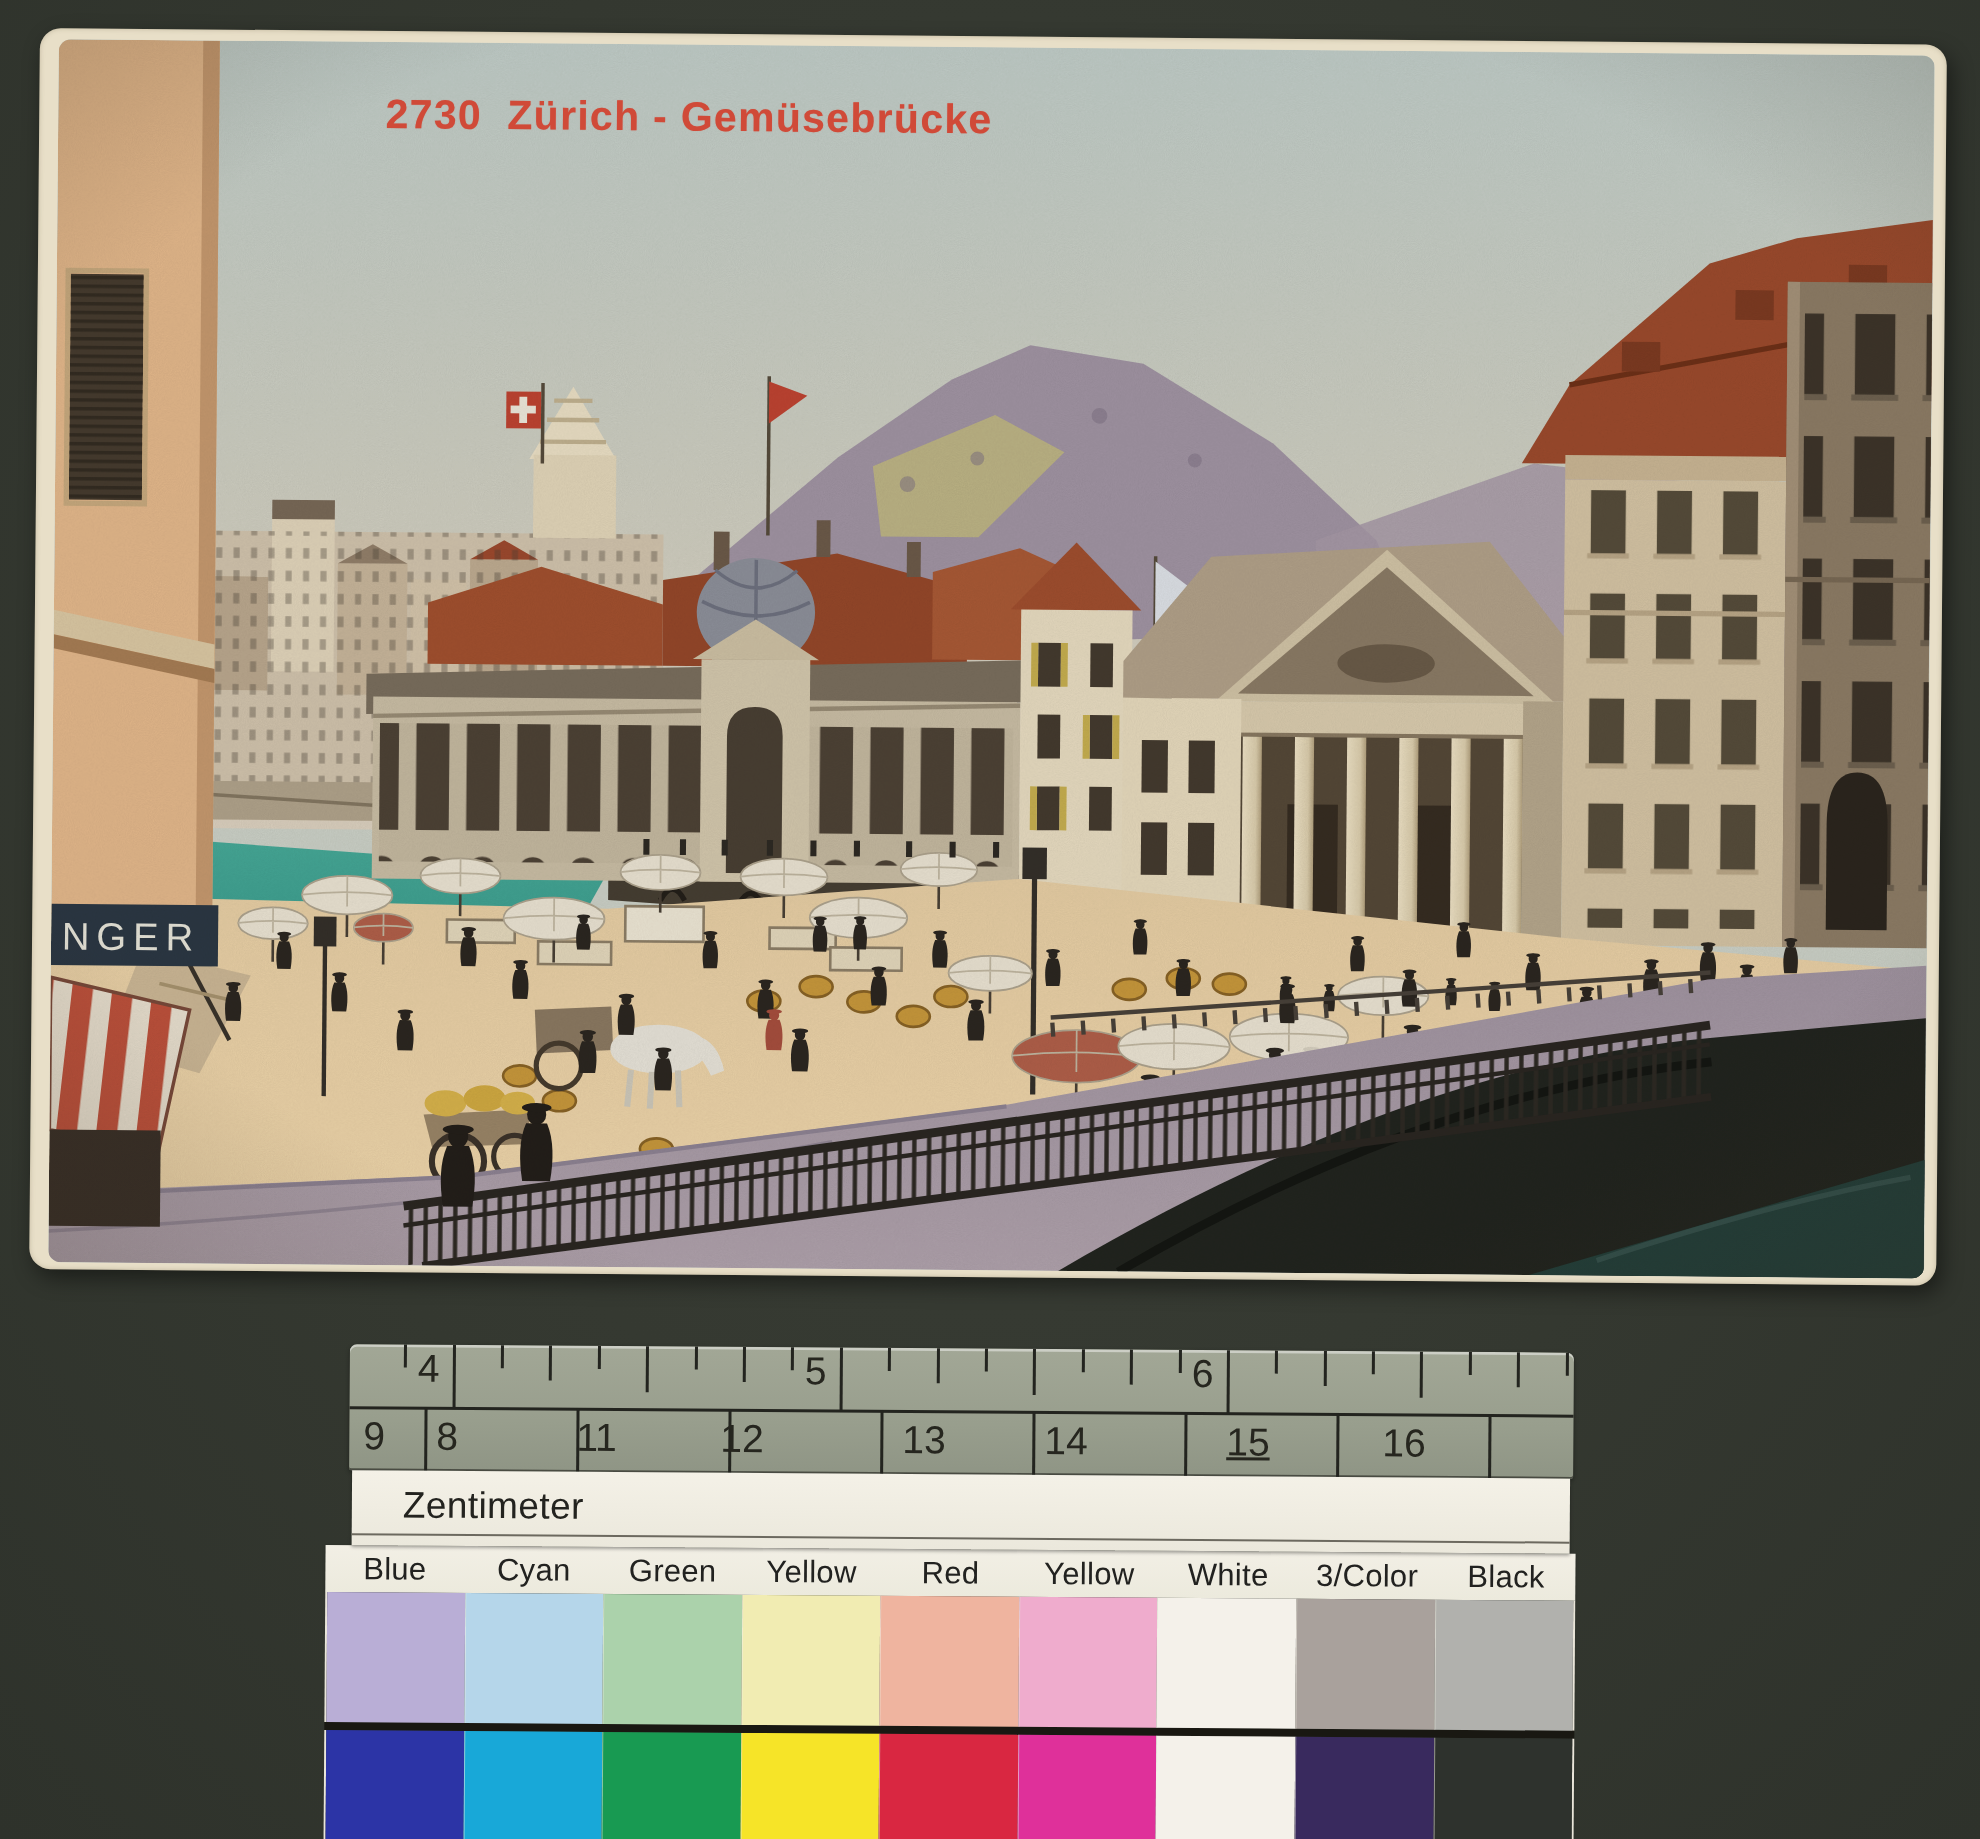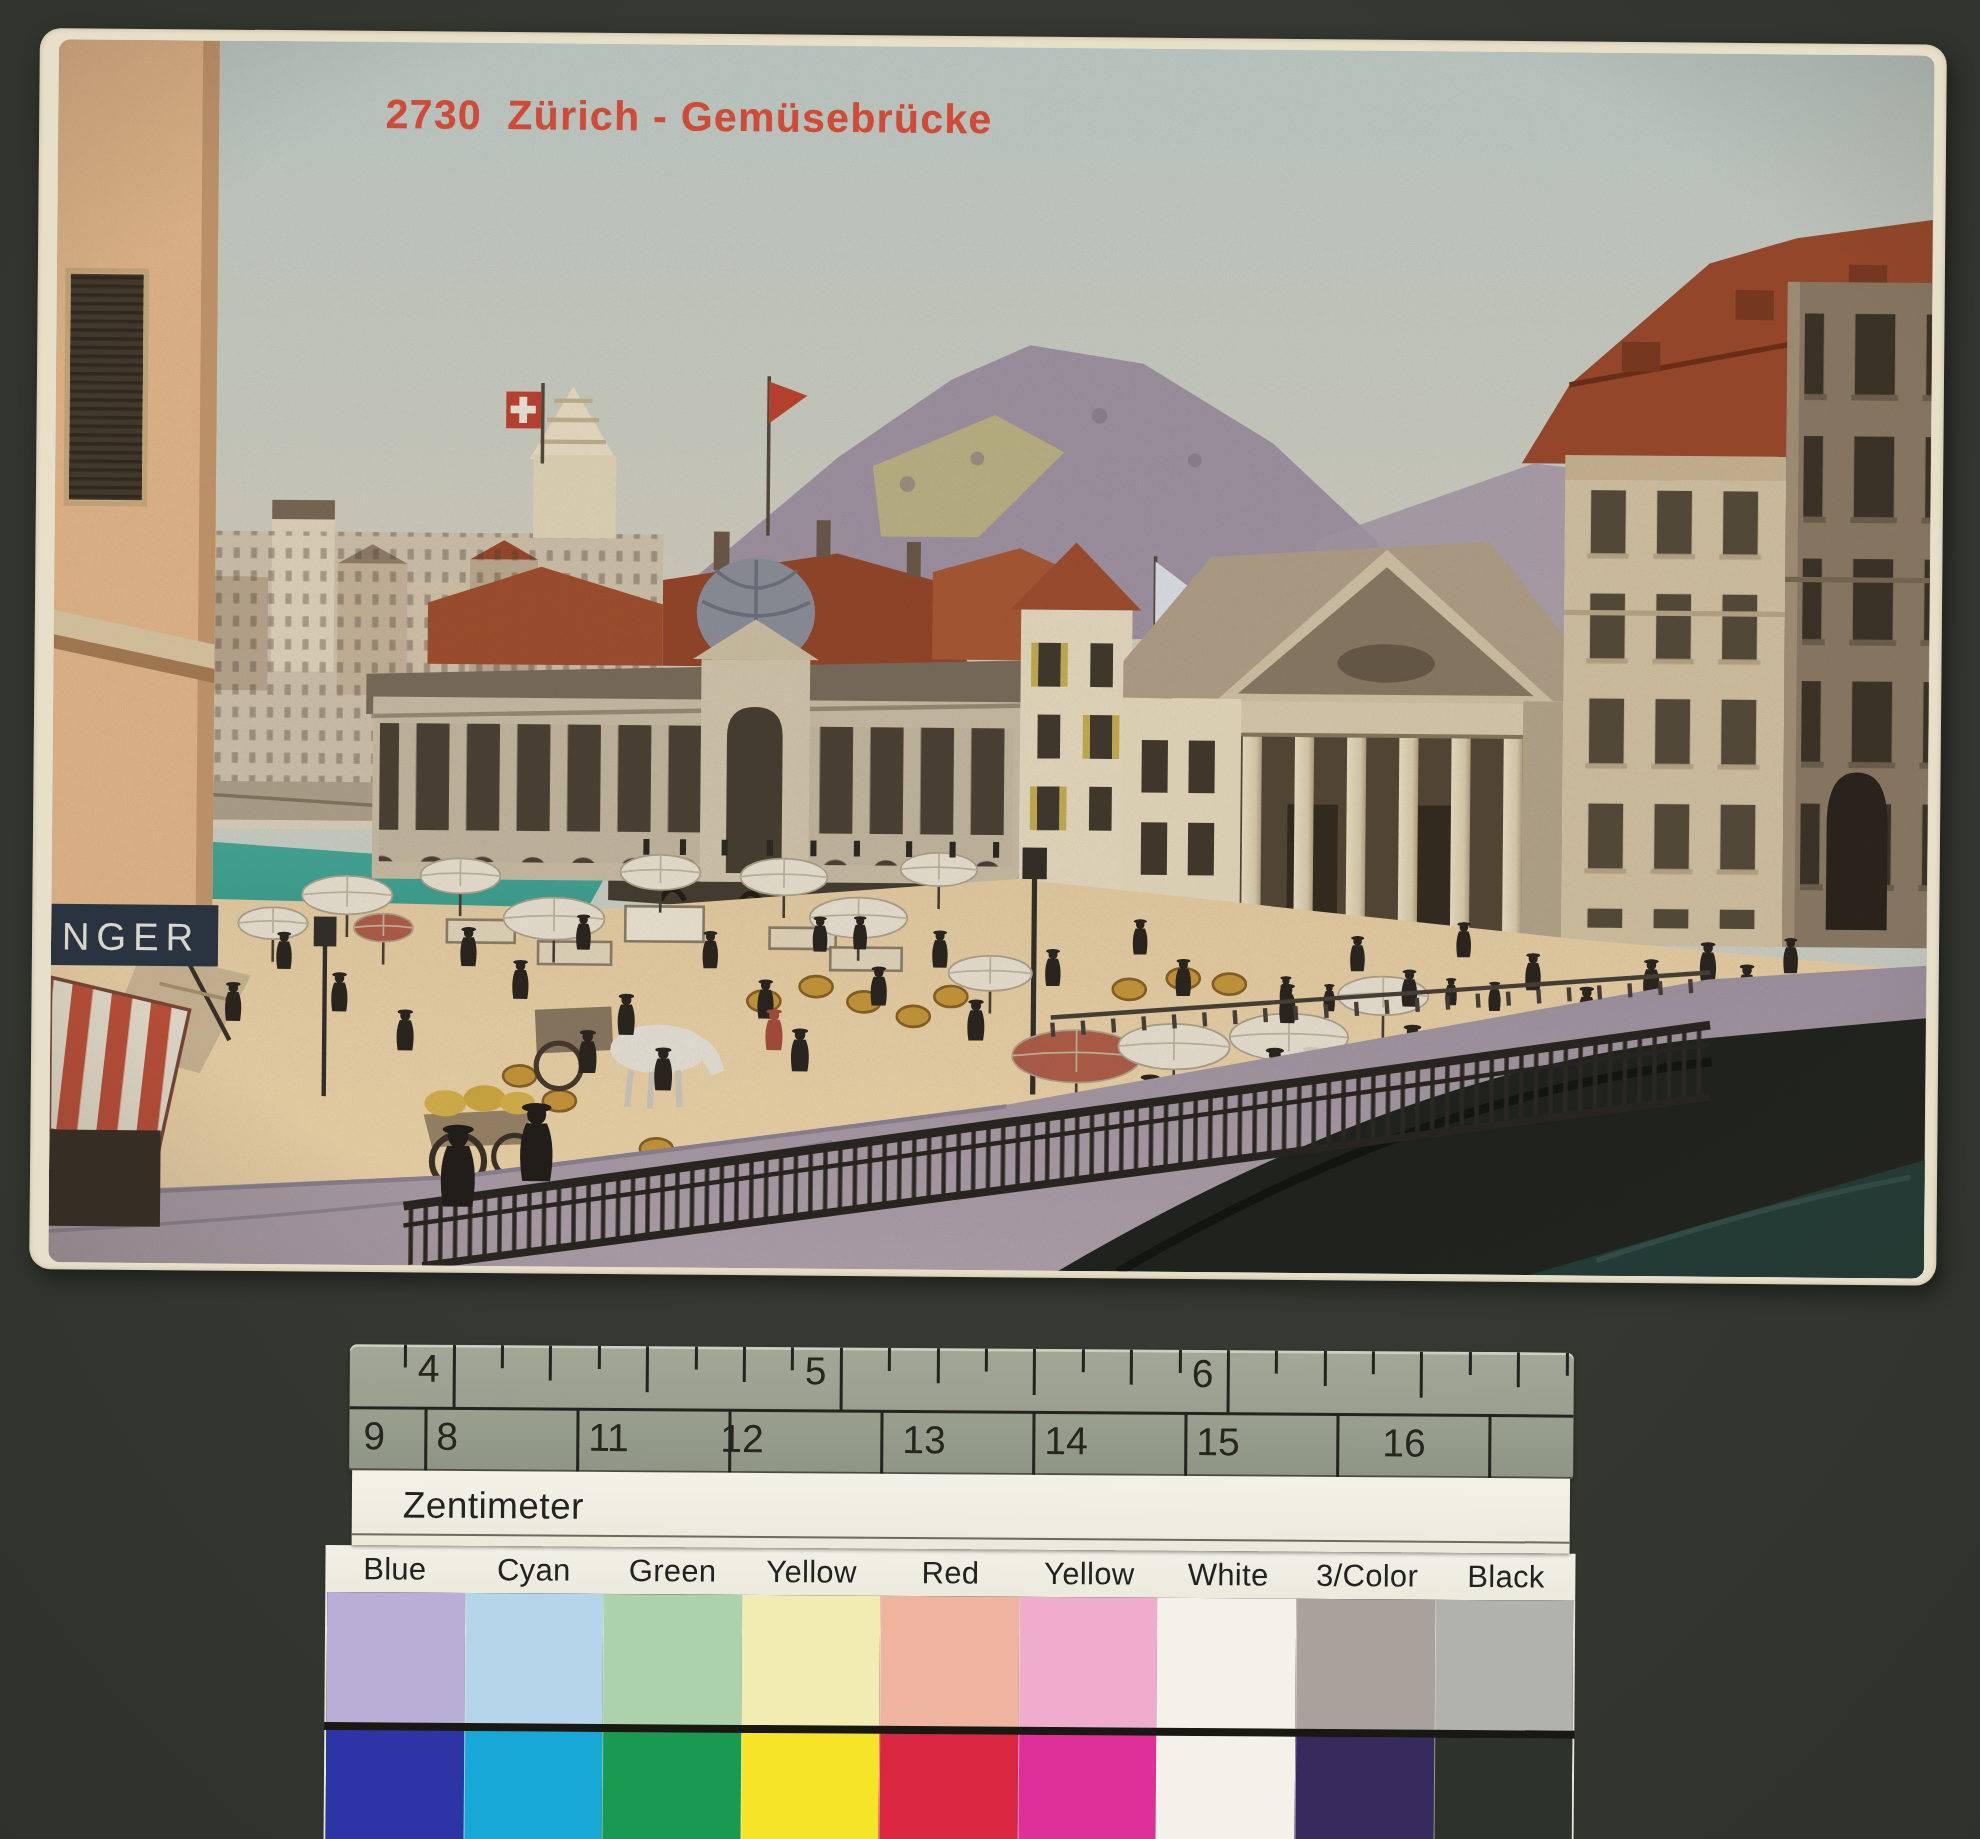--- a/index.html
+++ b/index.html
@@ -524,25 +524,25 @@
         <div class="cm-line" style="left: 75px;"></div>
         <div class="cm-line" style="left: 227px;"></div>
         <div class="cm-line" style="left: 379px;"></div>
         <div class="cm-line" style="left: 531px;"></div>
         <div class="cm-line" style="left: 683px;"></div>
         <div class="cm-line" style="left: 835px;"></div>
         <div class="cm-line" style="left: 987px;"></div>
         <div class="cm-line" style="left: 1139px;"></div>
         <div class="cm-num" style="left: 14px;">9</div>
         <div class="cm-num" style="left: 87px;">8</div>
-        <div class="cm-num" style="left: 239px;">11</div>
+        <div class="cm-num" style="left: 227px;">11</div>
         <div class="cm-num" style="left: 371px;">12</div>
         <div class="cm-num" style="left: 543px; margin-left: 10px;">13</div>
         <div class="cm-num" style="left: 695px;">14</div>
-        <div class="cm-num" style="left: 847px;">15</div>
+        <div class="cm-num" style="left: 877px; text-decoration: underline;">15</div>
         <div class="cm-num" style="left: 1033px;">16</div>
       </div>
   </div>
   <div class="white-strip">
     <div class="zent-label">Zentimeter</div>
     <div class="rule-line"></div>
   </div>
   <div class="labels-strip" id="color-labels">
       <span>Blue</span>
       <span>Cyan</span>

